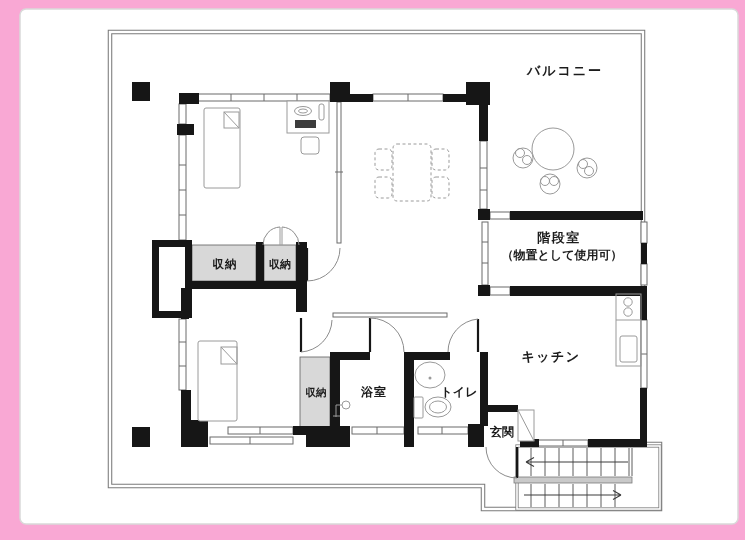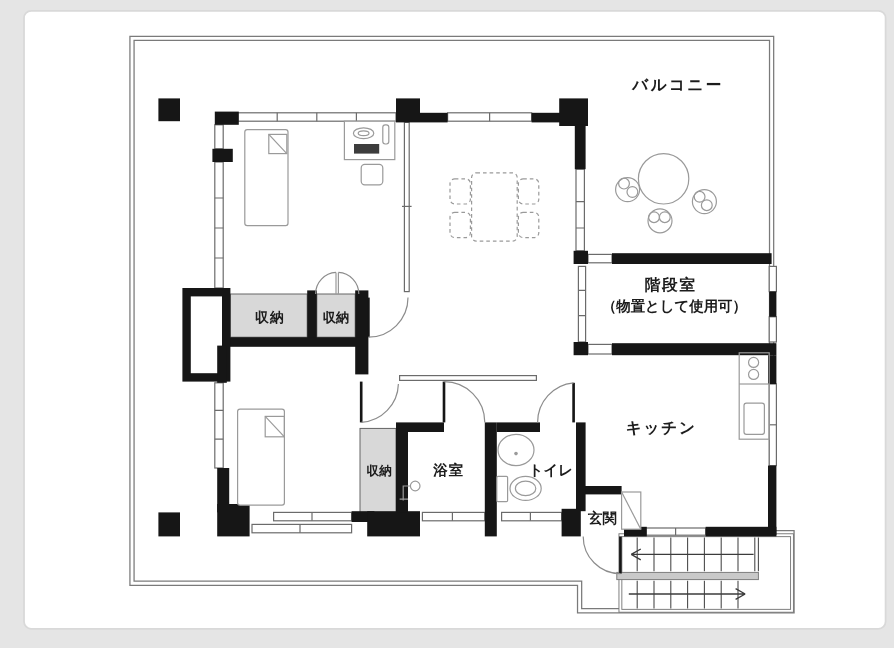--- a/index.html
+++ b/index.html
@@ -1,16 +1,16 @@
 <!DOCTYPE html>
 <html><head>
 <meta charset="utf-8">
 <style>
   html,body{margin:0;padding:0;background:#ffffff;}
-  .stage{position:relative;width:745px;height:540px;background:#e5e5e5;overflow:hidden;
+  .stage{position:relative;width:745px;height:540px;background:#f9a8d4;overflow:hidden;
          font-family:"Liberation Sans","DejaVu Sans",sans-serif;}
   svg{display:block}
   text{fill:#1c1c1c;font-weight:600;font-family:"Liberation Sans","DejaVu Sans",sans-serif;}
   .wall{fill:#161616;stroke:none}
   .win{fill:#ffffff;stroke:#6b6b6b;stroke-width:1}
   .tick{stroke:#6b6b6b;stroke-width:1}
   .closet{fill:#d8d8d8;stroke:#5f5f5f;stroke-width:0.8}
   .furn{fill:#ffffff;stroke:#9a9a9a;stroke-width:1}
   .furnl{fill:none;stroke:#9a9a9a;stroke-width:1}
   .dash{fill:none;stroke:#9a9a9a;stroke-width:1;stroke-dasharray:3 2.5}

